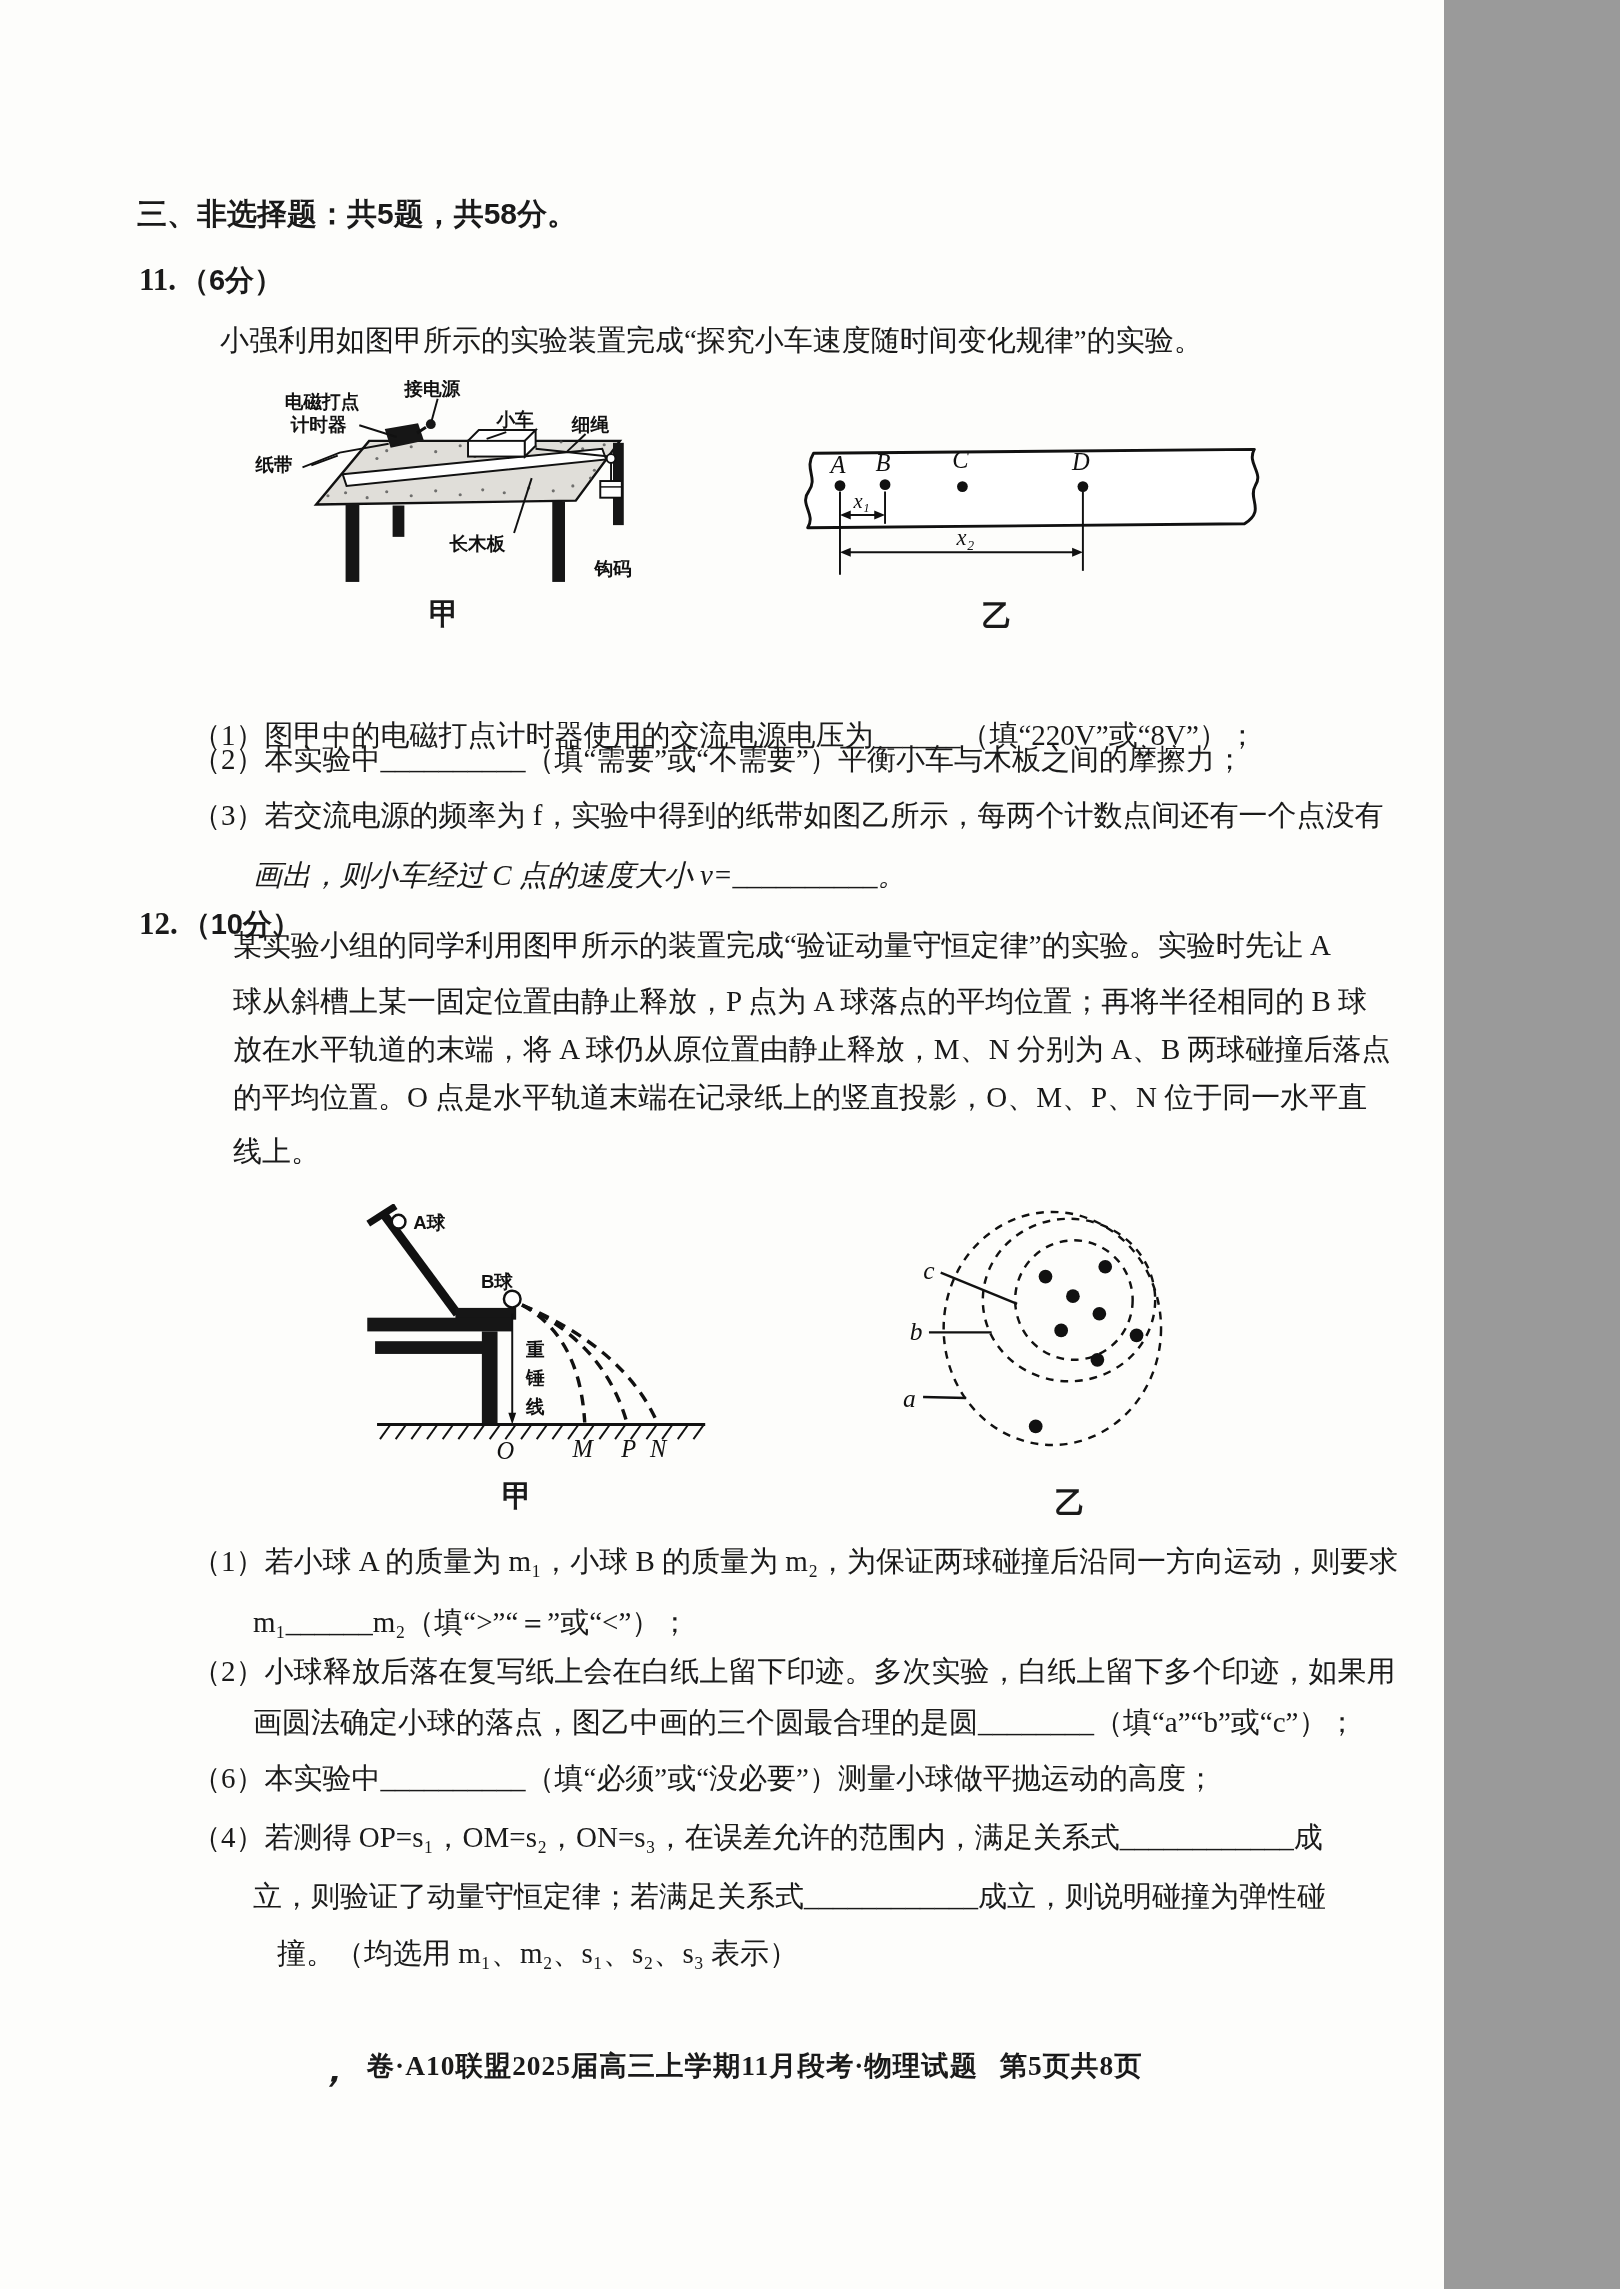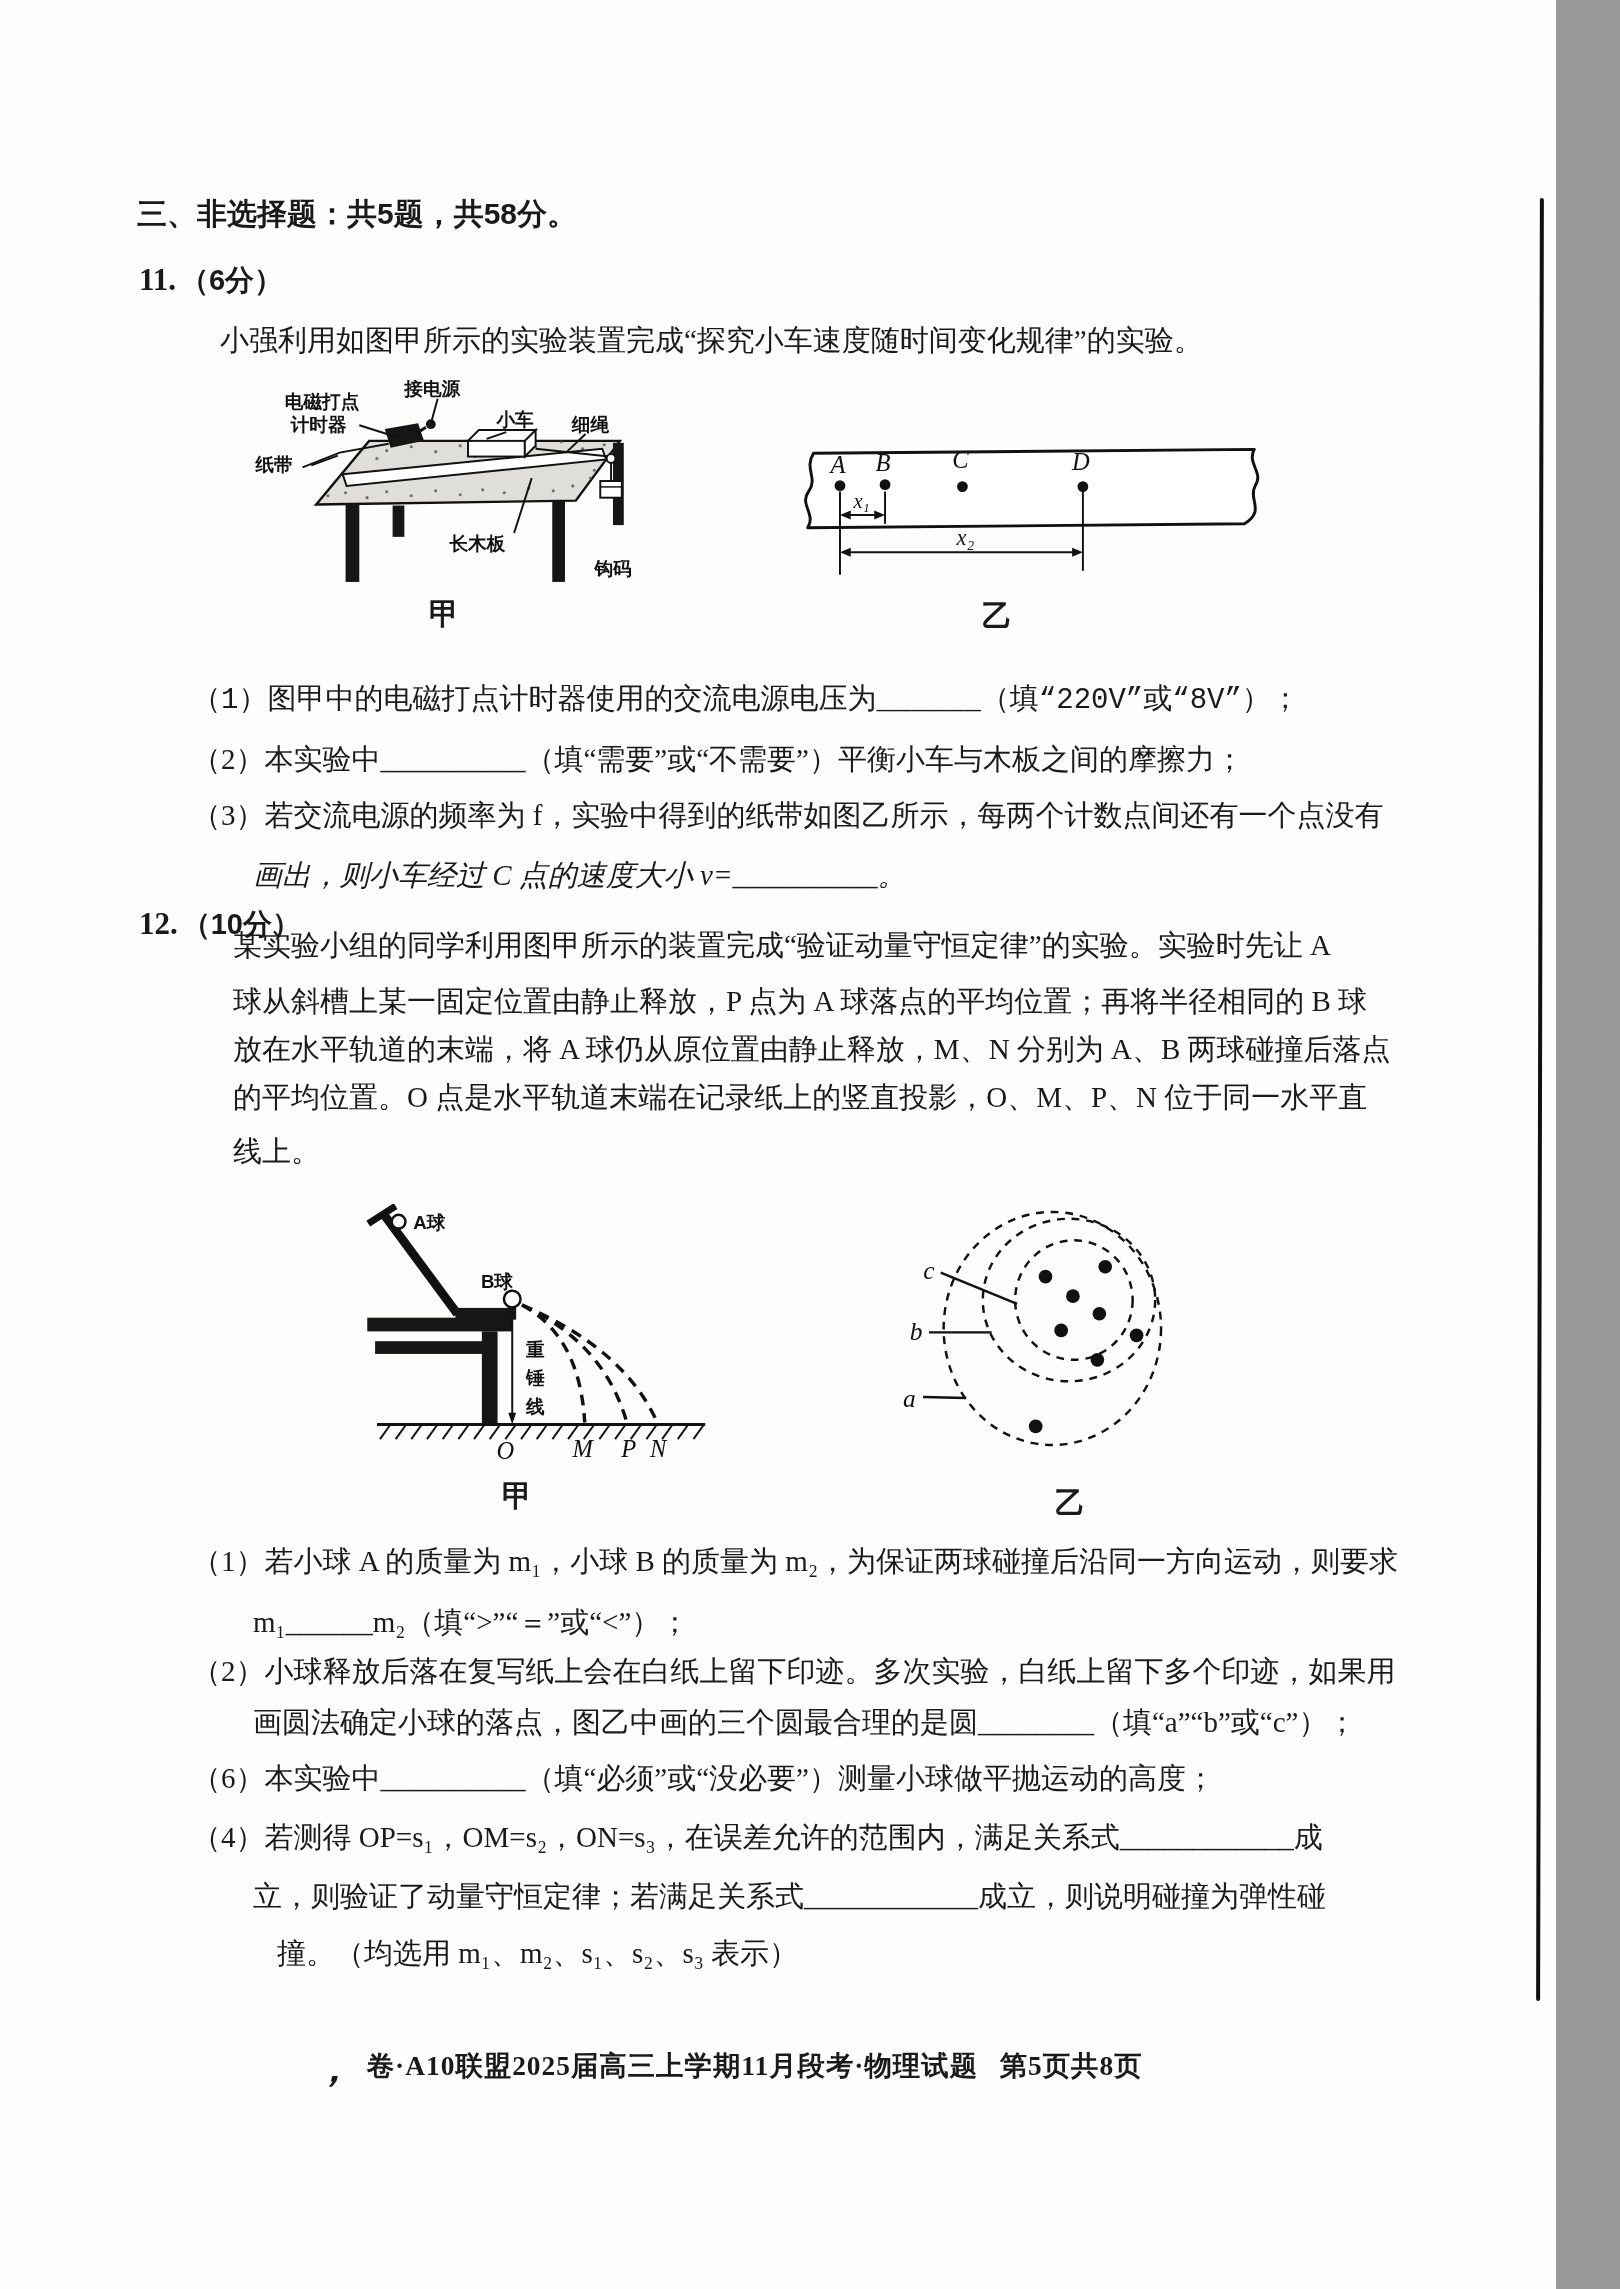--- a/index.html
+++ b/index.html
@@ -1,18 +1,18 @@
 <!DOCTYPE html>
 <html><head>
 <meta charset="utf-8">
 <style>
   * { margin:0; padding:0; box-sizing:border-box; }
   html,body { background:#9a9a9a; }
   #page {
-    position:relative; width:1556px; height:2290px;
+    position:relative; width:1444px; height:2290px;
     background:#fdfdfb; overflow:hidden;
     font-family:"Liberation Serif","DejaVu Serif",serif;
     color:#1a1a1a;
   }
   .line { position:absolute; white-space:nowrap; font-size:29px; color:#1a1a1a; }
   .hdr  { font-family:"Liberation Sans","DejaVu Sans",sans-serif; font-weight:bold; font-size:30px; }
   .qnum-wrap { position:absolute; white-space:nowrap; }
   .qnum  { font-size:31px; font-weight:bold;margin-top:24px; }
   .qscore{ font-family:"Liberation Sans","DejaVu Sans",sans-serif; font-weight:bold; font-size:29px; margin-left:3.9px; }
   .caption { position:absolute; font-size:30px; font-weight:bold; }
@@ -145,21 +145,21 @@
     </g>
     <text class="mlabel" x="55" y="54" font-size="25" text-anchor="middle">A</text>
     <text class="mlabel" x="101" y="52" font-size="25" text-anchor="middle">B</text>
     <text class="mlabel" x="180" y="49" font-size="25" text-anchor="middle">C</text>
     <text class="mlabel" x="303" y="51" font-size="25" text-anchor="middle">D</text>
     <text class="mlabel" x="79" y="90" font-size="21" text-anchor="middle">x₁</text>
     <text class="mlabel" x="185" y="128" font-size="23" text-anchor="middle">x₂</text>
   </svg>
   <div class="caption" style="left:982px; top:596px;">乙</div>
 
-  <div class="line" style="left:192px; top:679px;font-family:Liberation Mono, monospace;">（1）图甲中的电磁打点计时器使用的交流电源电压为______（填“220V”或“8V”）；</div>
+  <div class="line" style="left:192px; top:716px;">（1）图甲中的电磁打点计时器使用的交流电源电压为______（填“220V”或“8V”）；</div>
   <div class="line" style="left:192px; top:740px;">（2）本实验中__________（填“需要”或“不需要”）平衡小车与木板之间的摩擦力；</div>
   <div class="line" style="left:192px; top:796px;">（3）若交流电源的频率为 f，实验中得到的纸带如图乙所示，每两个计数点间还有一个点没有</div>
   <div class="line" style="left:253px; top:856px;font-style:italic;">画出，则小车经过 C 点的速度大小 v=__________。</div>
 
   <div class="qnum-wrap" style="left:139px; top:905px;">
     <span class="qnum">12.</span><span class="qscore">（10分）</span>
   </div>
   <div class="line" style="left:233px; top:926px;">某实验小组的同学利用图甲所示的装置完成“验证动量守恒定律”的实验。实验时先让 A</div>
   <div class="line" style="left:233px; top:982px;">球从斜槽上某一固定位置由静止释放，P 点为 A 球落点的平均位置；再将半径相同的 B 球</div>
   <div class="line" style="left:233px; top:1030px;">放在水平轨道的末端，将 A 球仍从原位置由静止释放，M、N 分别为 A、B 两球碰撞后落点</div>

